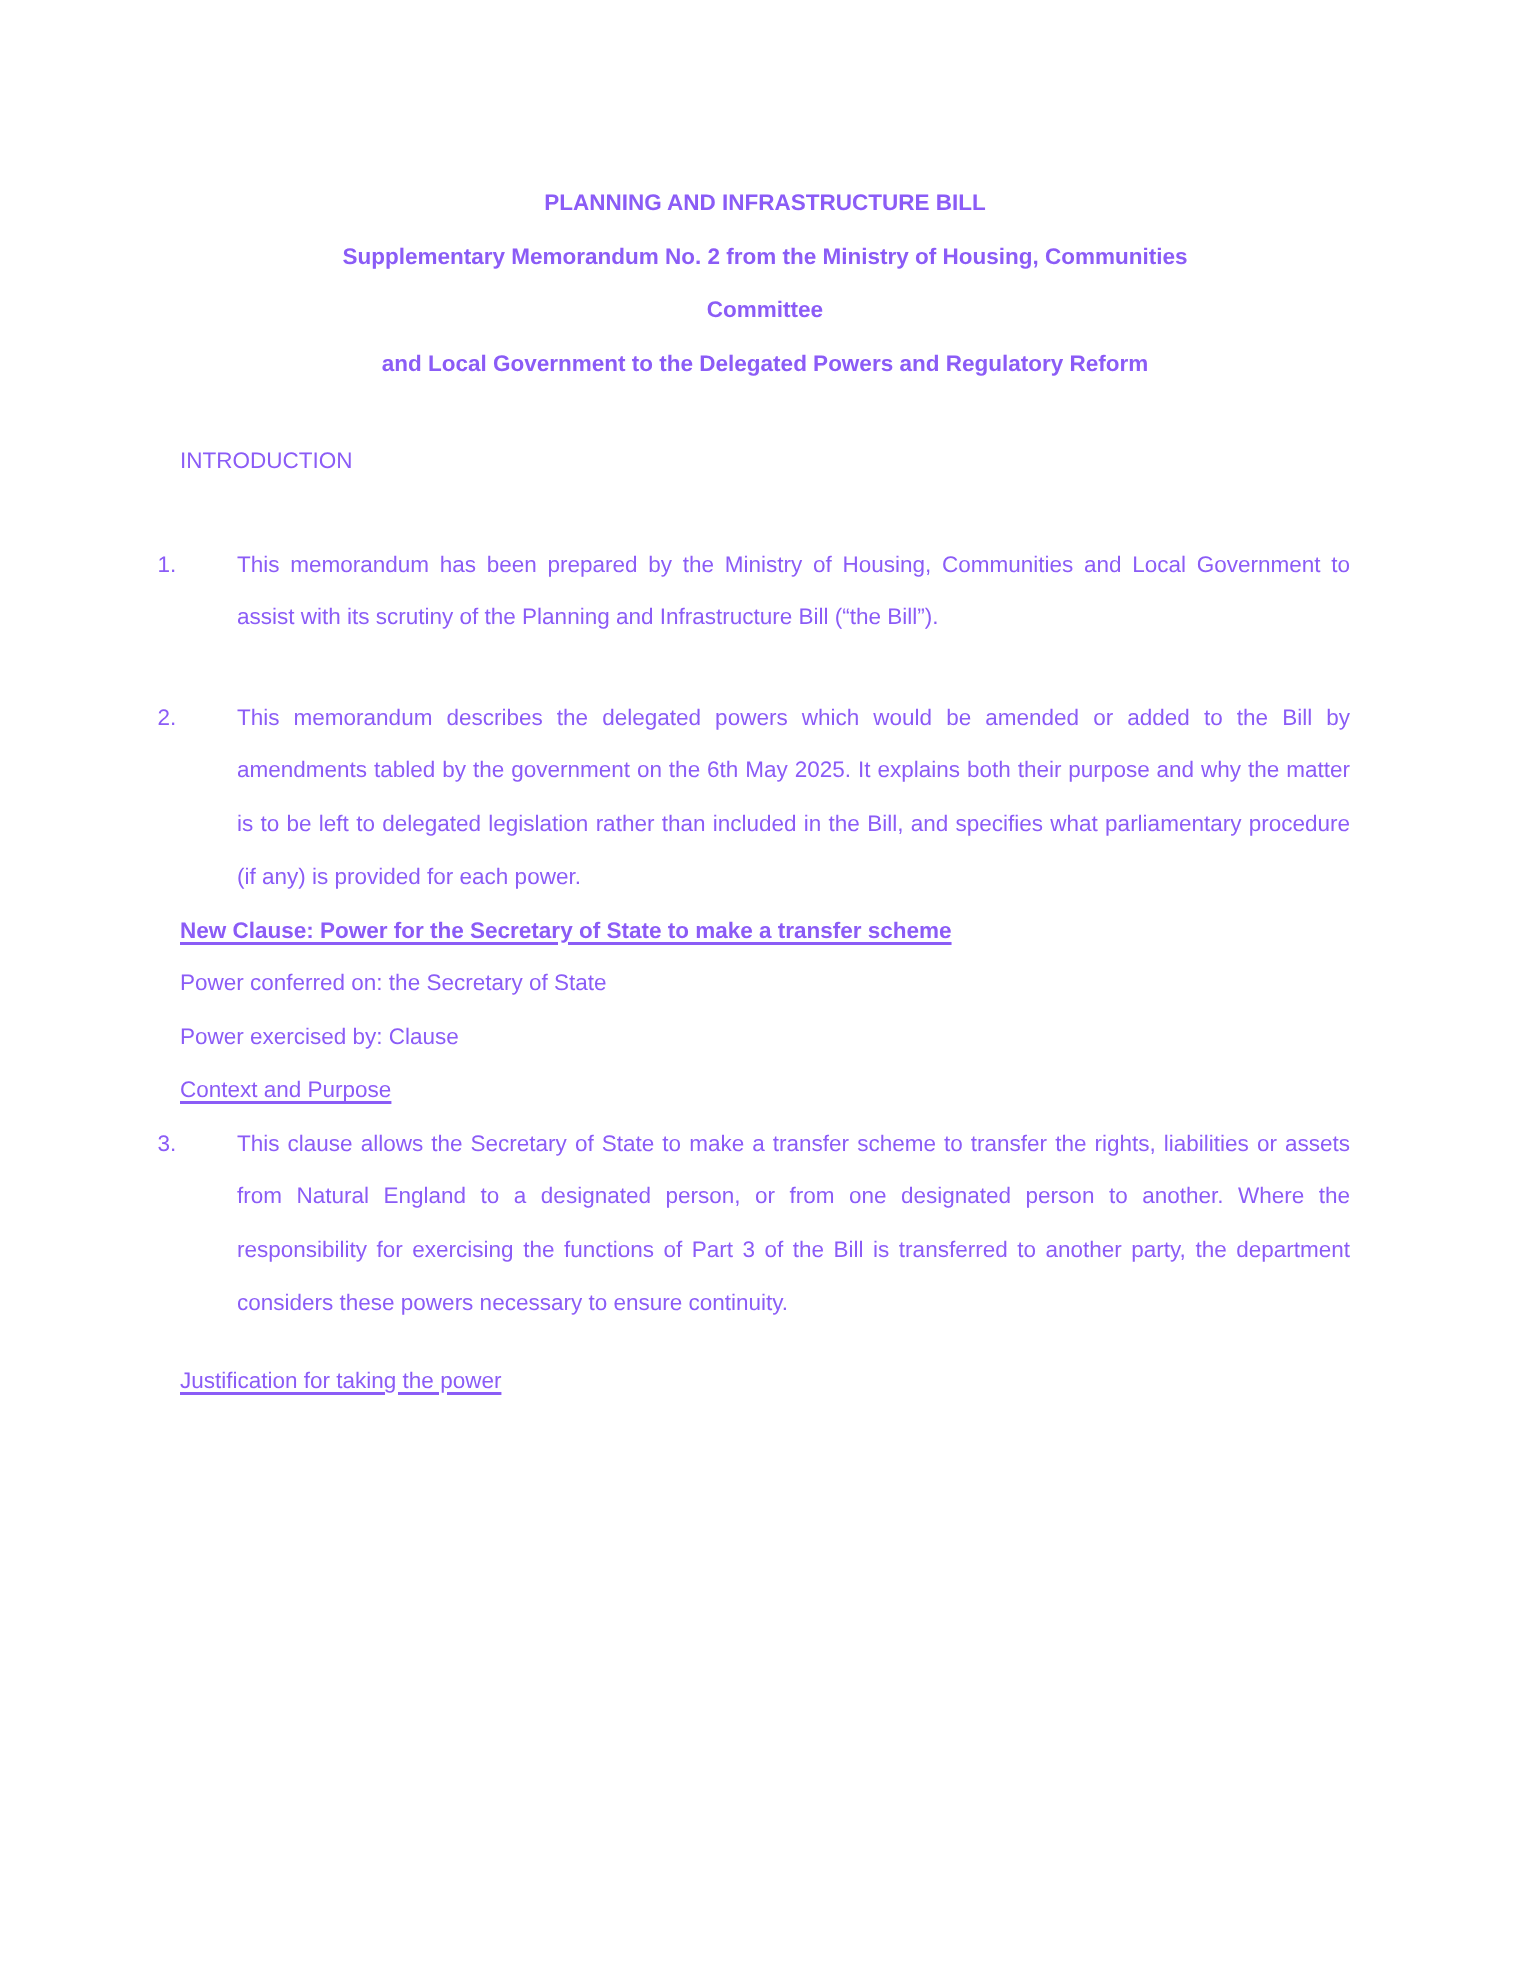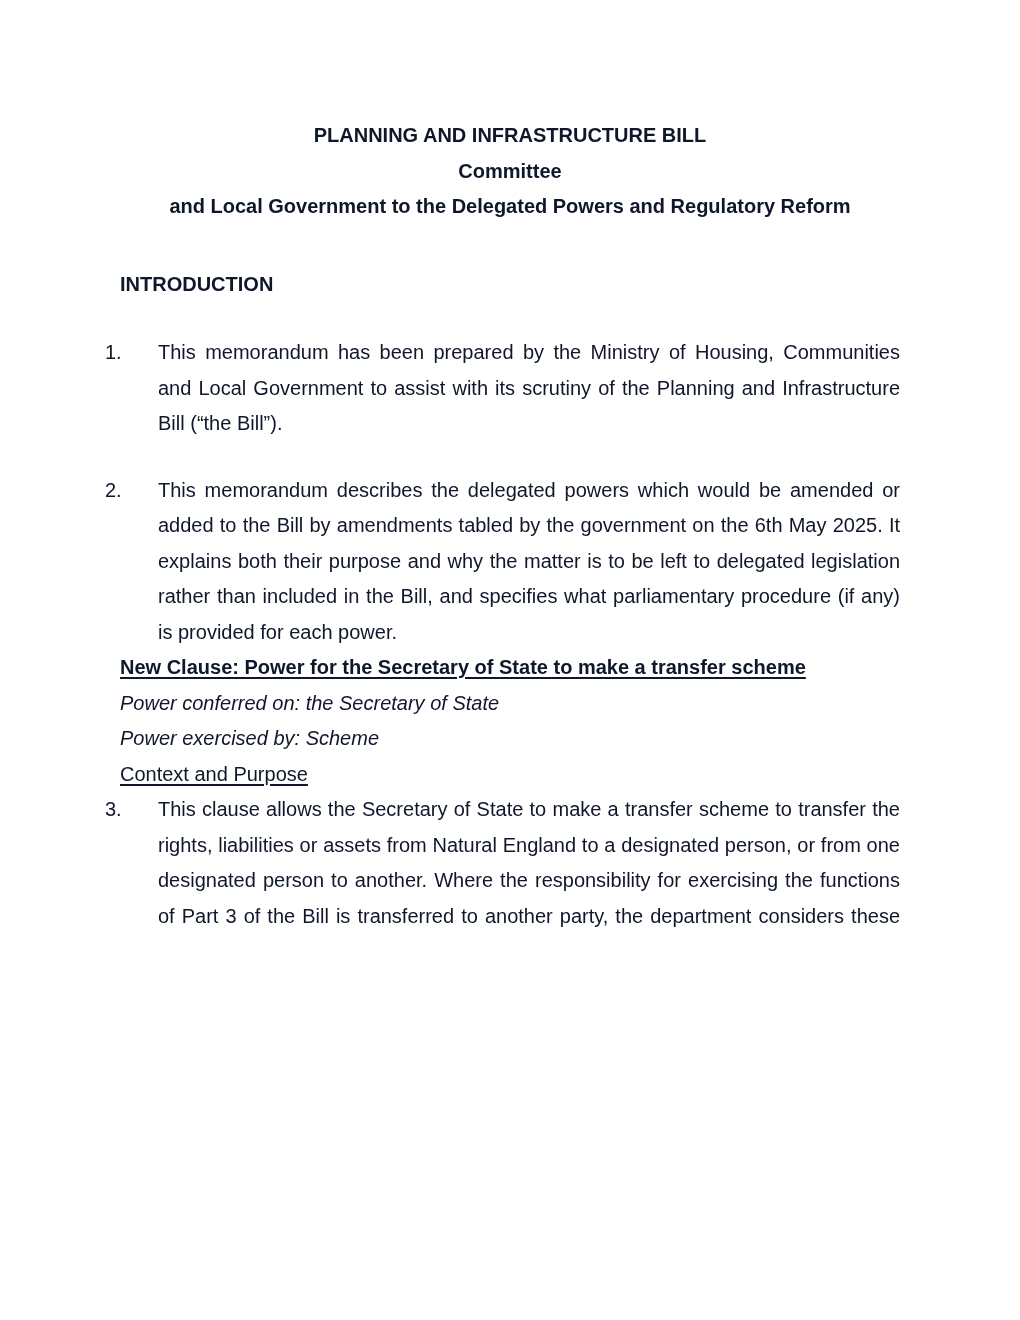--- a/index.html
+++ b/index.html
@@ -5,36 +5,36 @@
   html, body {
     margin: 0;
     padding: 0;
     background: #ffffff;
   }
   .page {
     position: relative;
     width: 1020px;
     height: 936px;
     background: #ffffff;
-    color: #0f172a;
+    color: #8b5cf6;
     font-family: "Liberation Sans", "DejaVu Sans", sans-serif;
-    font-size: 20px;
+    font-size: 15px;
     line-height: 35.5px;
     overflow: hidden;
   }
   .doc-header {
     margin-top: 118px;
     text-align: center;
     font-weight: bold;
   }
   .doc-header div { white-space: nowrap; }
   .section-heading-bold {
-    margin-top: 42px;
+    margin-top: 30px;
     margin-left: 120px;
-    font-weight: bold;
+    font-weight: normal;
   }
   .numbered-para {
     position: relative;
     margin-left: 105px;
     margin-right: 120px;
     padding-left: 53px;
     text-align: justify;
   }
   .numbered-para .num {
     position: absolute;
@@ -48,21 +48,20 @@
     margin-left: 120px;
     margin-right: 105px;
   }
   .clause-heading {
     font-weight: bold;
     text-decoration: underline;
     text-decoration-thickness: 2px;
     text-underline-offset: 3px;
   }
   .power-line {
-    font-style: italic;
   }
   .plain-underline-heading {
     margin-left: 120px;
     text-decoration: underline;
     text-decoration-thickness: 1.5px;
     text-underline-offset: 3px;
   }
   .context-heading { }
   .justification-heading { margin-top: 16px; }
   .page-number {
@@ -73,40 +72,41 @@
     text-align: center;
   }
 </style>
 </head>
 <body>
 
 <div class="page">
 
   <div class="doc-header">
     <div>PLANNING AND INFRASTRUCTURE BILL</div>
+    <div>Supplementary Memorandum No. 2 from the Ministry of Housing, Communities</div>
     <div>Committee</div>
     <div>and Local Government to the Delegated Powers and Regulatory Reform</div>
   </div>
 
   <div class="section-heading-bold">INTRODUCTION</div>
 
   <div class="numbered-para para-1">
     <span class="num">1.</span>
     <span>This memorandum has been prepared by the Ministry of Housing, Communities and Local Government to assist with its scrutiny of the Planning and Infrastructure Bill (“the Bill”).</span>
   </div>
 
   <div class="numbered-para para-2">
     <span class="num">2.</span>
     <span>This memorandum describes the delegated powers which would be amended or added to the Bill by amendments tabled by the government on the 6th May 2025. It explains both their purpose and why the matter is to be left to delegated legislation rather than included in the Bill, and specifies what parliamentary procedure (if any) is provided for each power.</span>
   </div>
 
   <div class="clause-block">
     <div class="clause-heading">New Clause: Power for the Secretary of State to make a transfer scheme</div>
     <div class="power-line">Power conferred on: the Secretary of State</div>
-    <div class="power-line">Power exercised by: Scheme</div>
+    <div class="power-line">Power exercised by: Clause</div>
   </div>
 
   <div class="plain-underline-heading context-heading">Context and Purpose</div>
 
   <div class="numbered-para para-3">
     <span class="num">3.</span>
     <span>This clause allows the Secretary of State to make a transfer scheme to transfer the rights, liabilities or assets from Natural England to a designated person, or from one designated person to another. Where the responsibility for exercising the functions of Part 3 of the Bill is transferred to another party, the department considers these powers necessary to ensure continuity.</span>
   </div>
 
   <div class="plain-underline-heading justification-heading">Justification for taking the power</div>

